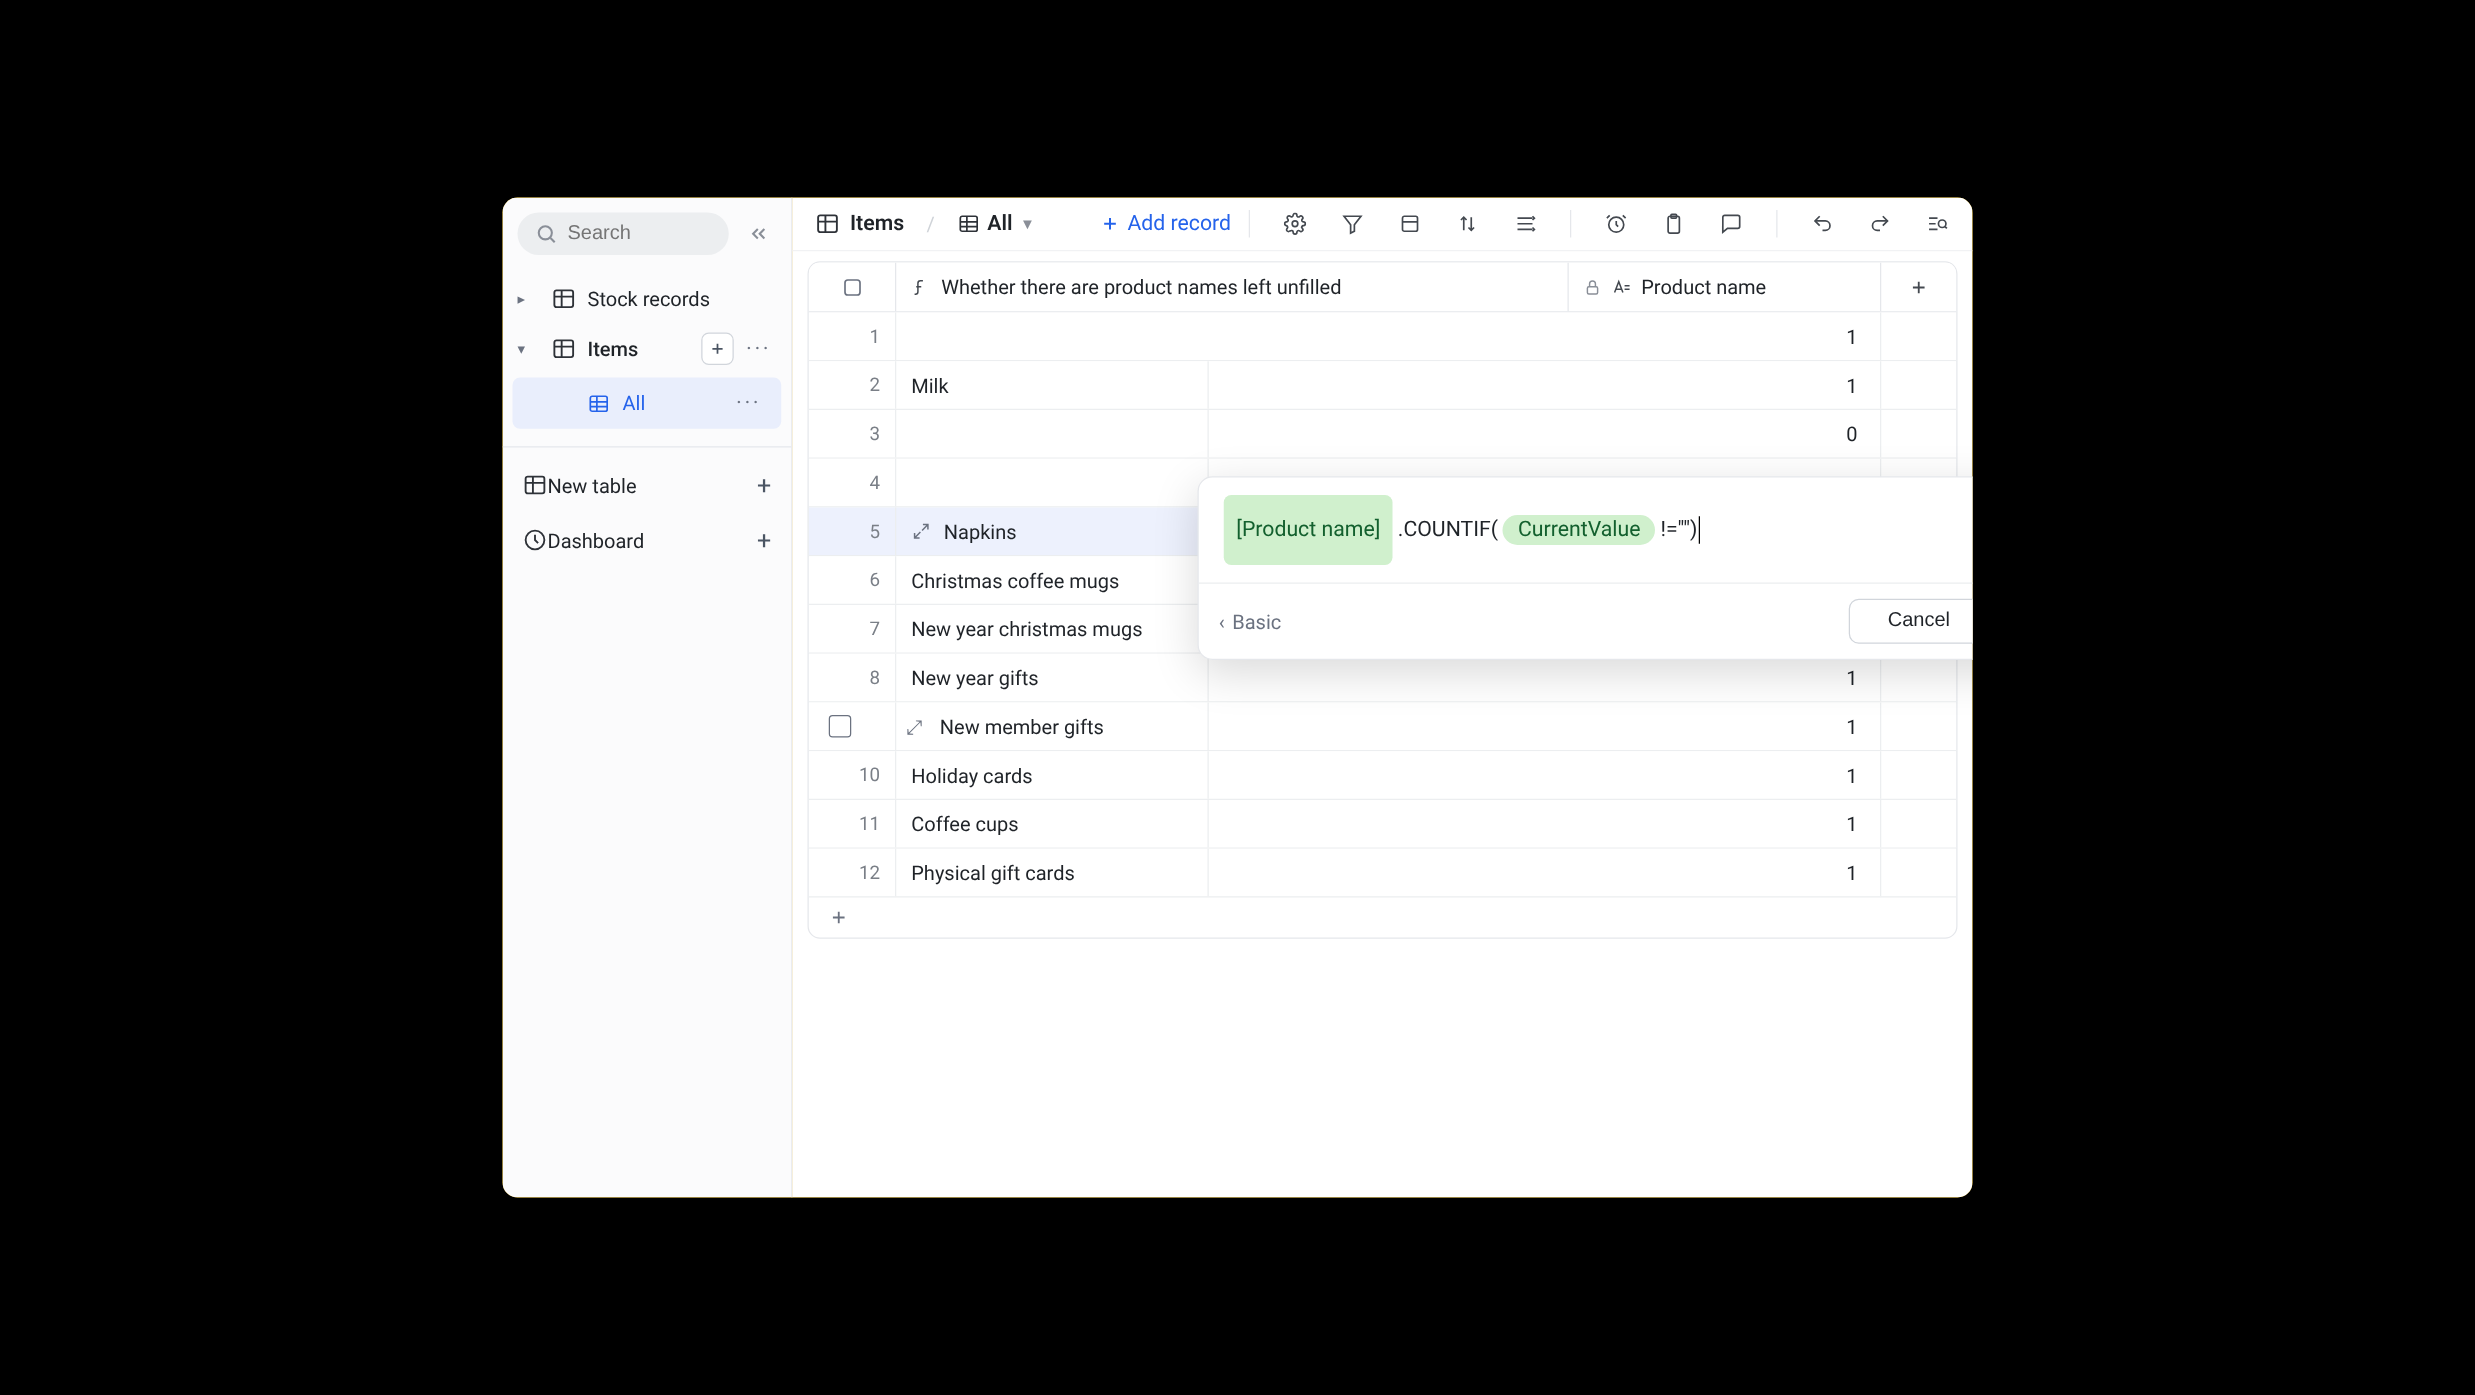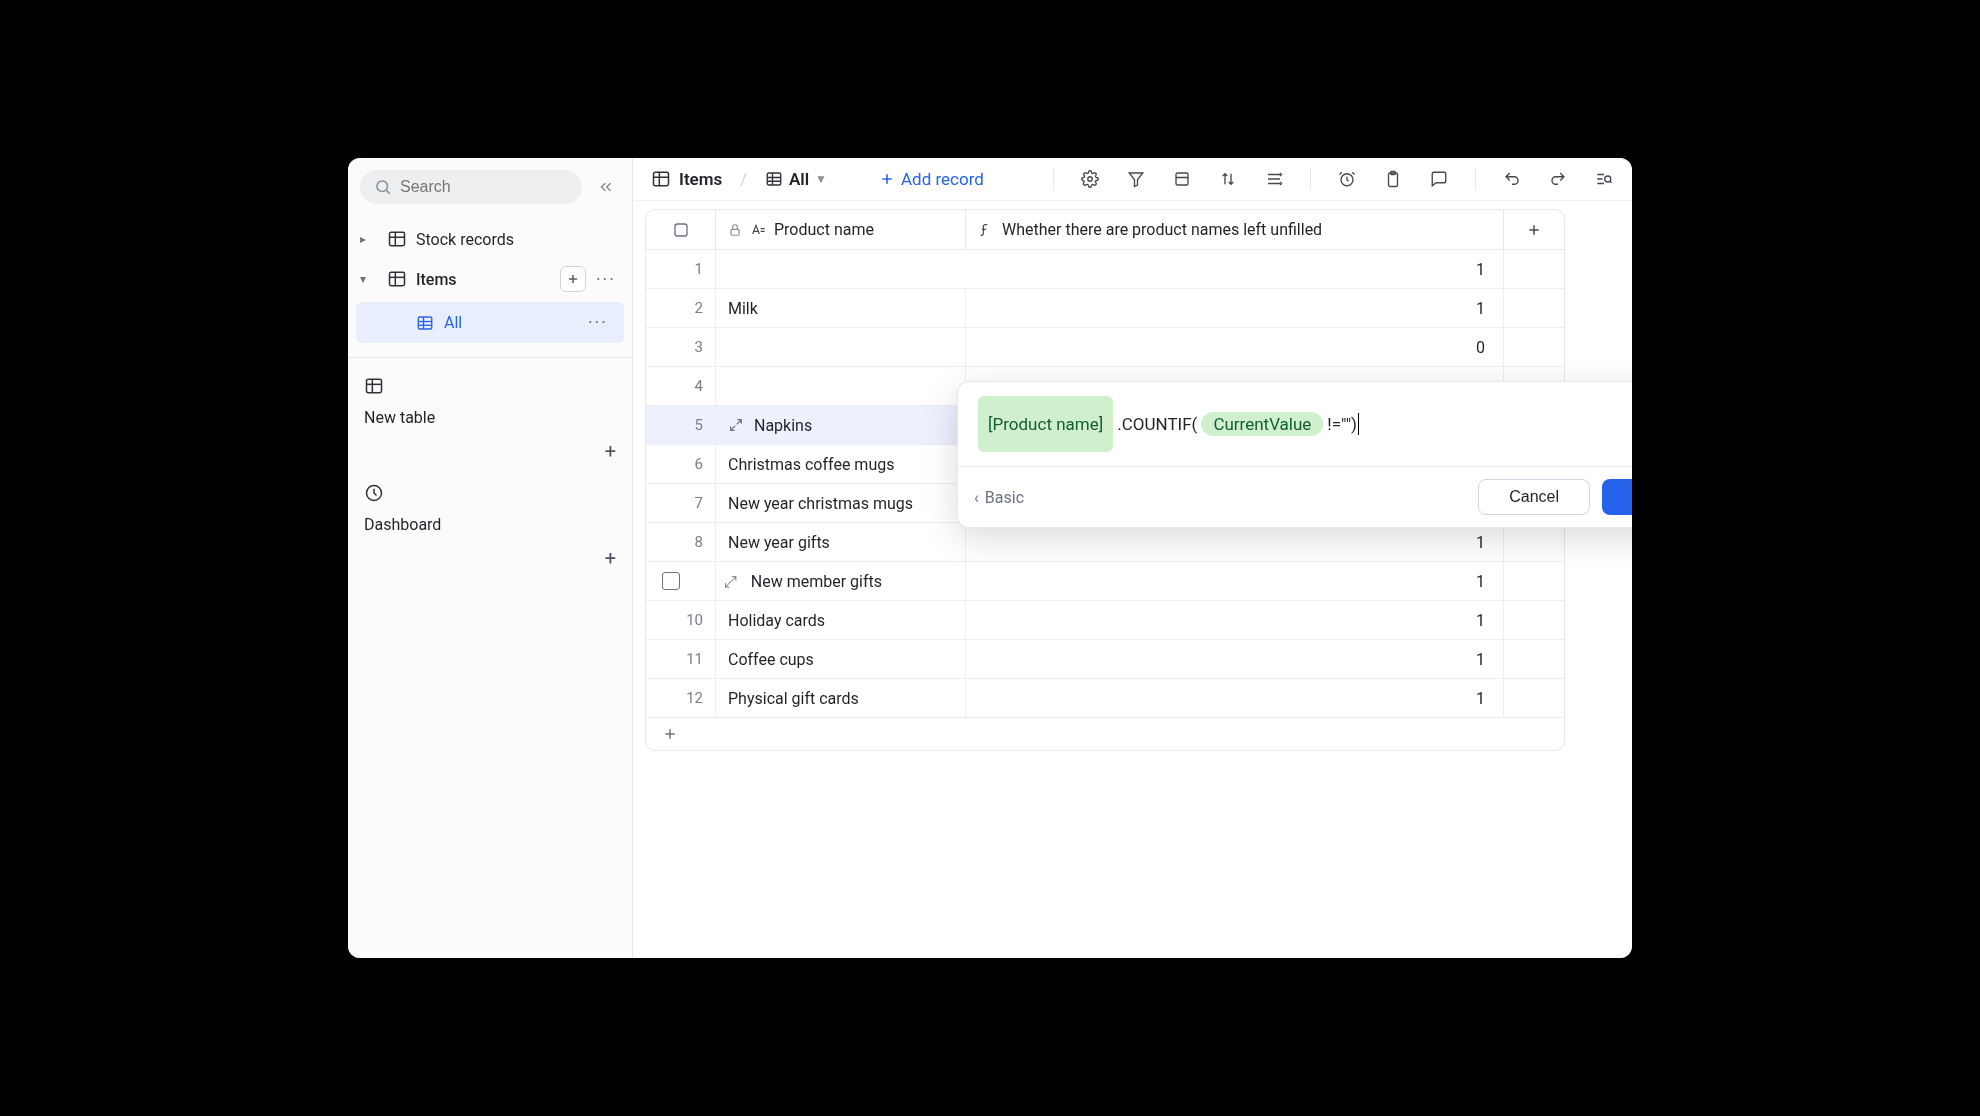--- a/index.html
+++ b/index.html
@@ -1,35 +1,35 @@
 <!DOCTYPE html>
 <html><head>
 <meta charset="utf-8">
 <style>
 * { box-sizing: border-box; margin: 0; padding: 0; }
 body { font-family: -apple-system, BlinkMacSystemFont, "Segoe UI", Roboto, sans-serif; background: #000; display: flex; align-items: center; justify-content: center; height: 100vh; }
-.app-window { width: 1284px; height: 800px; background: #eab308; border-radius: 12px; display: flex; overflow: hidden; position: relative; }
+.app-window { width: 1176px; height: 800px; background: #eab308; border-radius: 12px; display: flex; overflow: hidden; position: relative; }
 .sidebar { width: 285px; background: #fbfbfc; border-right: 1px solid #e5e7eb; display: flex; flex-direction: column; }
 .sidebar-top { display: flex; align-items: center; padding: 12px; gap: 10px; }
 .search-box { flex: 1; background: #eceef0; border-radius: 999px; display: flex; align-items: center; padding: 8px 14px; gap: 8px; }
 .search-box input { border: none; background: transparent; outline: none; font-size: 16px; color: #70757d; width: 100%; }
 .collapse-btn { width: 28px; height: 28px; display: flex; align-items: center; justify-content: center; color: #8a8f98; cursor: pointer; }
 .nav-list { padding: 4px 0; }
 .nav-item { display: flex; align-items: center; padding: 8px 12px; gap: 8px; font-size: 16px; color: #1f2328; cursor: pointer; }
 .nav-item .disclosure { width: 18px; color: #6b7280; font-size: 12px; }
 .nav-item .tbl-icon { width: 22px; height: 22px; display: inline-flex; align-items: center; justify-content: center; color: #2e3238; }
 .nav-item.expanded .name { font-weight: 500; }
 .nav-item .trailing { margin-left: auto; display: flex; align-items: center; gap: 6px; }
 .square-btn { width: 26px; height: 26px; border: 1px solid #d1d5db; border-radius: 6px; display: inline-flex; align-items: center; justify-content: center; color: #4b5563; background: #fff; cursor: pointer; }
 .dots-btn { color: #6b7280; cursor: pointer; padding: 2px 4px; font-size: 18px; letter-spacing: 2px; }
 .sub-view { display: flex; align-items: center; padding: 8px 12px 8px 60px; gap: 10px; background: #e9eefc; border-radius: 6px; margin: 2px 8px; color: #2563eb; font-size: 16px; cursor: pointer; }
 .sub-view .view-icon { color: #2563eb; }
 .sub-view .trailing { margin-left: auto; color: #6b7280; }
 .divider { border-top: 1px solid #e5e7eb; margin: 8px 0; }
-.bottom-item { display: flex; align-items: flex-start; padding: 10px 16px; gap: 12px; font-size: 16px; color: #1f2328; cursor: pointer; flex-direction: column; }
+.bottom-item { display: flex; align-items: center; padding: 10px 16px; font-size: 16px; color: #1f2328; cursor: pointer; }
 .bottom-item .plus { margin-left: auto; font-size: 20px; color: #4b5563; }
 
 .main { flex: 1; display: flex; flex-direction: column; background: #fff; }
 .toolbar { display: flex; align-items: center; padding: 10px 18px; gap: 12px; border-bottom: 1px solid #f1f2f4; }
 .toolbar .crumb { display: flex; align-items: center; gap: 8px; font-size: 17px; font-weight: 600; color: #1f2328; }
 .toolbar .sep { color: #cfd3d8; padding: 0 6px; font-weight: 400;}
 .toolbar .view-crumb { display: flex; align-items: center; gap: 6px; font-size: 17px; font-weight: 600; color: #1f2328; }
 .dropdown-caret { color: #8a8f98; font-size: 12px; }
 .add-record { color: #2563eb; font-size: 17px; display: flex; align-items: center; gap: 6px; cursor: pointer; margin-left: 40px; }
 .toolbar-icons { margin-left: auto; display: flex; align-items: center; gap: 26px; color: #444950; }
@@ -284,43 +284,43 @@
     </div>
 
     <div class="grid-wrap">
       <div class="grid">
         <div class="grid-header">
           <div class="hcell col-idx">
             <svg width="18" height="18" viewBox="0 0 24 24" fill="none" stroke="#6b7280" stroke-width="1.8">
                 <rect x="4" y="4" width="16" height="16" rx="3"></rect>
               </svg>
           </div>
+          <div class="hcell col-formula">
+            <span>
+                <svg width="16" height="16" viewBox="0 0 24 24" fill="none" stroke="#444950" stroke-width="1.8">
+                  <path d="M14 4h-3a3 3 0 0 0-3 3v4H6m2 0h4m-4 0v6a3 3 0 0 1-3 3H4"></path>
+                </svg>
+              </span>
+            <span>Whether there are product names left unfilled</span>
+          </div>
           <div class="hcell col-name">
             <span>
                 <svg width="14" height="14" viewBox="0 0 24 24" fill="none" stroke="#8a8f98" stroke-width="2">
                   <rect x="5" y="11" width="14" height="10" rx="2"></rect>
                   <path d="M8 11V7a4 4 0 0 1 8 0v4"></path>
                 </svg>
               </span>
             <span>
                 <svg width="16" height="16" viewBox="0 0 24 24" fill="none" stroke="#444950" stroke-width="1.8">
                   <path d="M4 18 9 5l5 13M5.5 14h7"></path>
                   <line x1="16" y1="10" x2="22" y2="10"></line>
                   <line x1="16" y1="14" x2="22" y2="14"></line>
                 </svg>
               </span>
             <span>Product name</span>
-          </div>
-          <div class="hcell col-formula">
-            <span>
-                <svg width="16" height="16" viewBox="0 0 24 24" fill="none" stroke="#444950" stroke-width="1.8">
-                  <path d="M14 4h-3a3 3 0 0 0-3 3v4H6m2 0h4m-4 0v6a3 3 0 0 1-3 3H4"></path>
-                </svg>
-              </span>
-            <span>Whether there are product names left unfilled</span>
           </div>
           <div class="hcell col-add">
             <svg width="16" height="16" viewBox="0 0 24 24" stroke="#444950" stroke-width="2.2">
                 <line x1="12" y1="5" x2="12" y2="19"></line>
                 <line x1="5" y1="12" x2="19" y2="12"></line>
               </svg>
           </div>
         </div>
 
         <div class="grid-body" id="grid-body">

